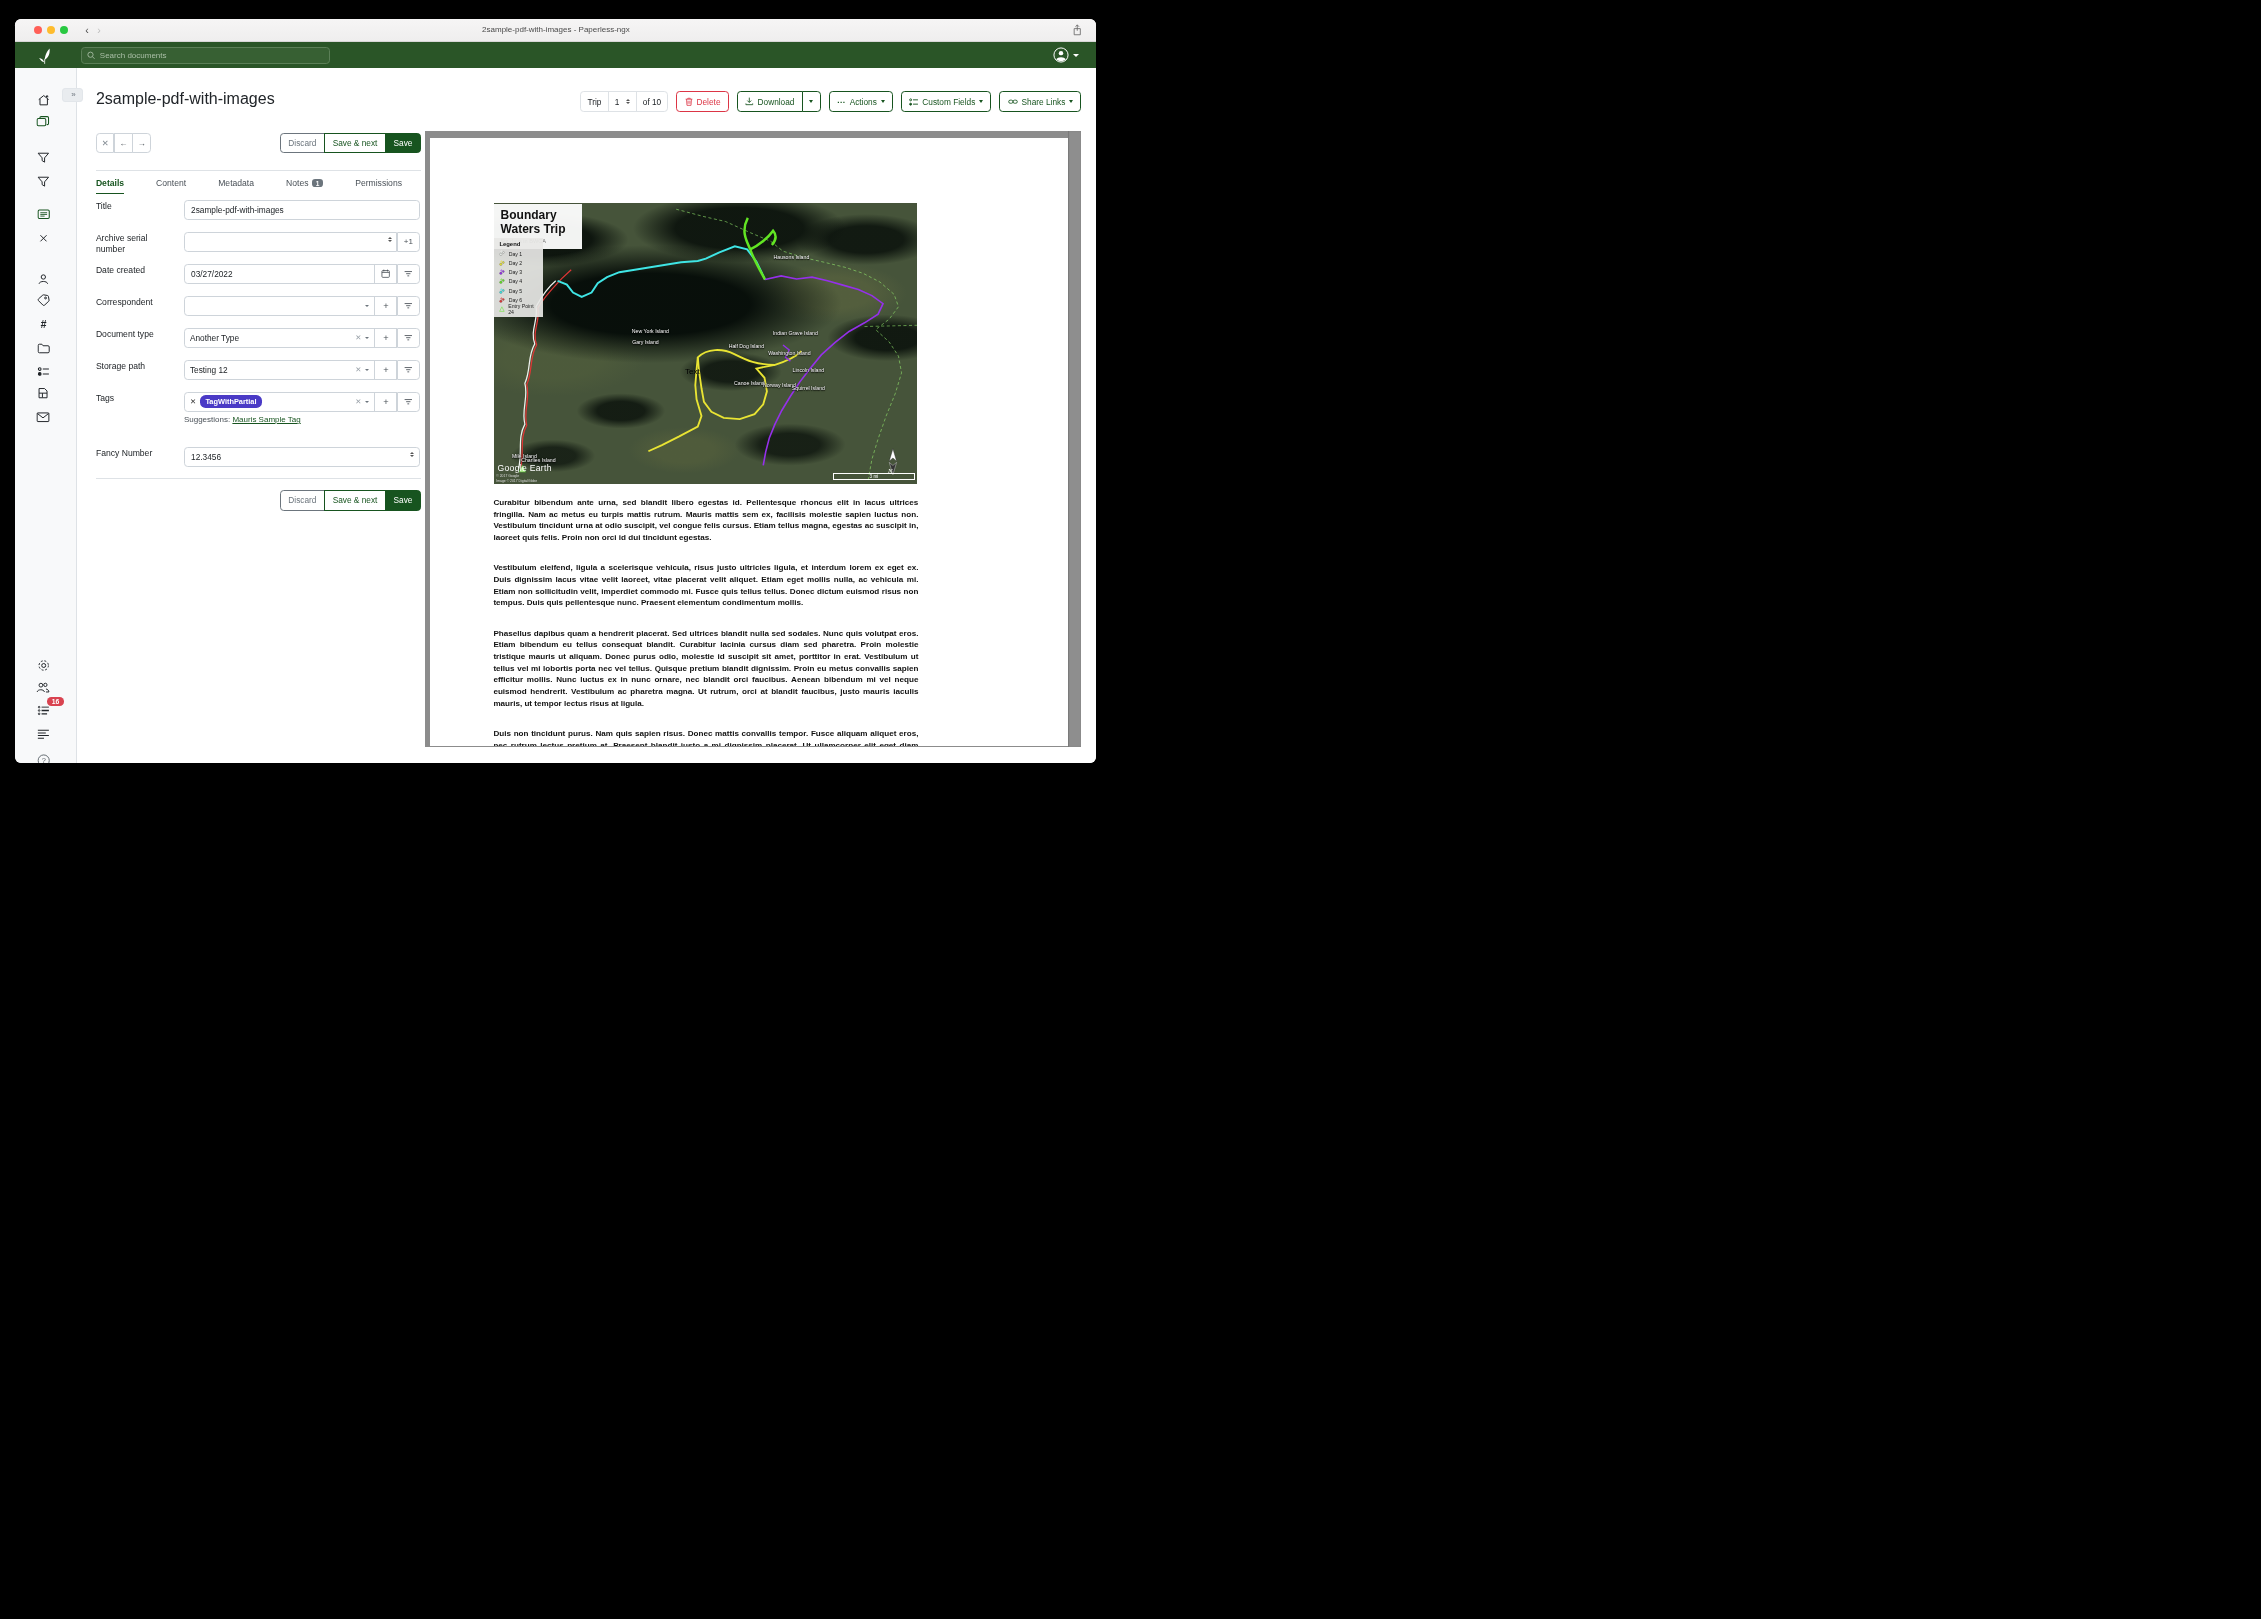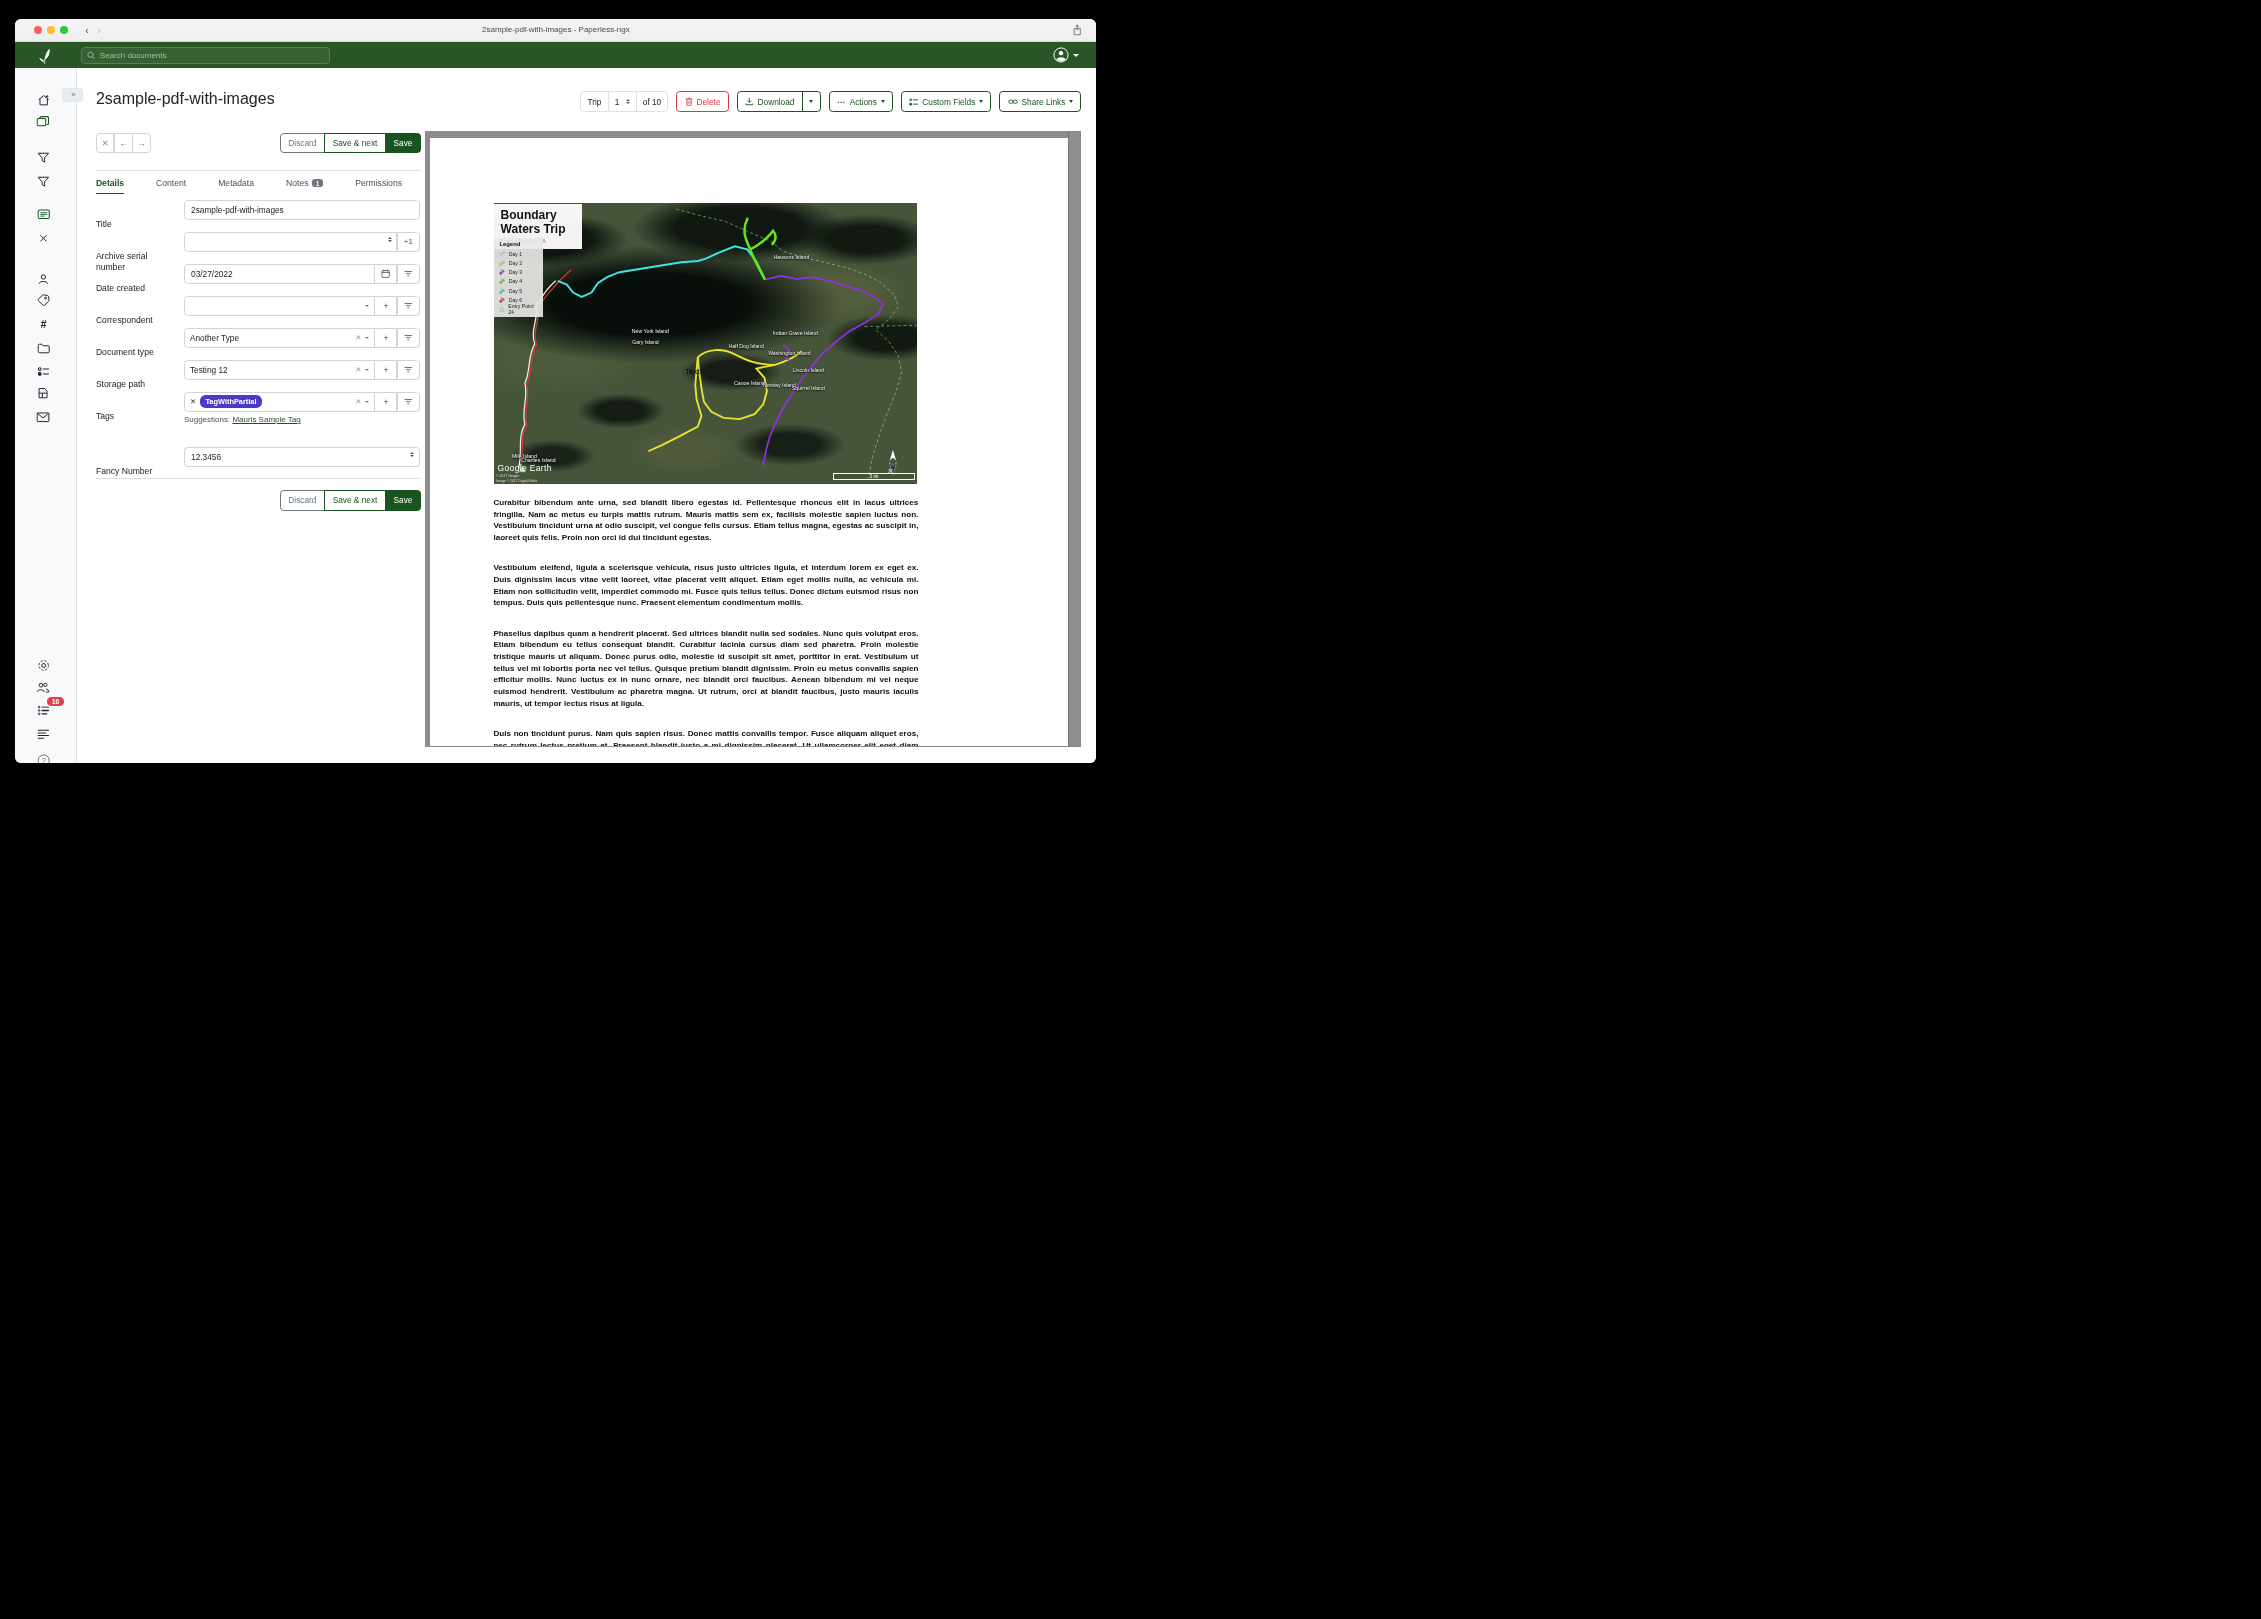--- a/index.html
+++ b/index.html
@@ -77,21 +77,21 @@
   .hr2 { position:absolute; left:18.5px; top:410px; width:325px; border-top:0.6px solid #dee2e6; }
   .edit-buttons-bottom { position:absolute; left:18.5px; top:422px; width:325px; display:flex; justify-content:flex-end; }
 
   .tabs { position:absolute; left:18.5px; top:110px; display:flex; gap:32px; font-size:8.6px; color:#495057; }
   .tab { padding-bottom:5.6px; cursor:pointer; display:flex; align-items:center; gap:3.7px; }
   .tab.active { color:#17541f; font-weight:bold; border-bottom:1.5px solid #17541f; }
   .tab .nbadge { background:#6c757d; color:#fff; font-size:6.5px; border-radius:3.1px; padding:0.9px 3.7px; font-weight:bold; }
 
   .form { position:absolute; left:18.5px; top:130px; width:325px; }
   .frow { position:absolute; left:0; width:100%; height:20.4px; }
-  .frow .flabel { position:absolute; left:0; top:19px; font-size:8.6px; color:#212529; width:83px; line-height:11px; }
+  .frow .flabel { position:absolute; left:0; top:1px; font-size:8.6px; color:#212529; width:83px; line-height:11px; }
   .fctrl { position:absolute; left:88px; top:0; width:236px; height:20.4px; display:flex; }
   .tinput { flex:1; min-width:0; height:20.4px; border:0.6px solid #ced4da; border-radius:3.7px; padding:0 6.2px;
             font-size:8.3px; color:#212529; font-family:inherit; outline:none; background:#fff; }
   .ig .tinput { border-radius:3.7px 0 0 3.7px; }
   .igbtn { width:23px; height:20.4px; border:0.6px solid #ced4da; margin-left:-0.6px; background:#fff;
            display:flex; align-items:center; justify-content:center; color:#495057; font-size:9.3px; cursor:pointer; }
   .igbtn:last-child { border-radius:0 3.7px 3.7px 0; }
   .selectbox { flex:1; min-width:0; height:20.4px; border:0.6px solid #ced4da; border-radius:3.7px 0 0 3.7px; background:#fff;
                display:flex; align-items:center; padding:0 5px; gap:3.7px; font-size:8.3px; color:#212529; }
   .selectbox .spacer{ flex:1; }

